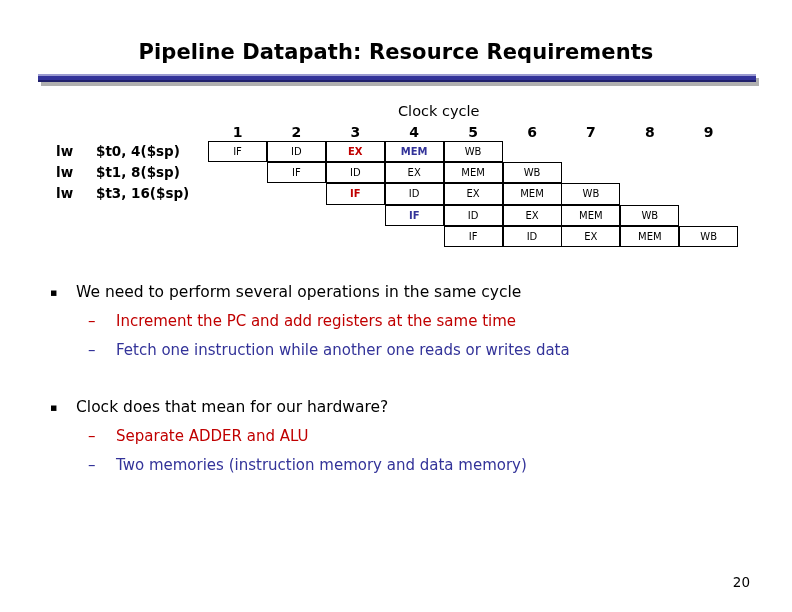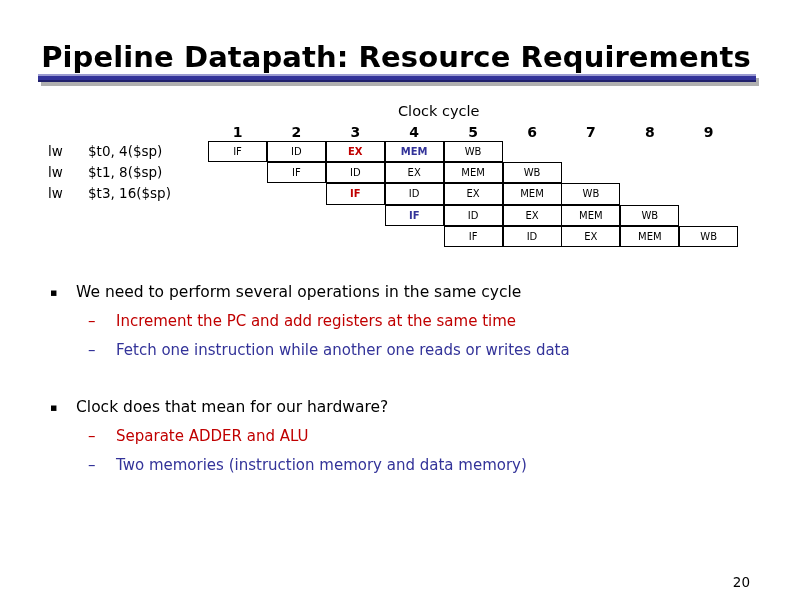--- a/index.html
+++ b/index.html
@@ -16,21 +16,21 @@
     color: #000000;
   }
 
   
   #slide-title {
     position: absolute;
     left: 0;
     top: 40px;
     width: 792px;
     text-align: center;
-    font-size: 29px;
+    font-size: 21px;
     font-weight: bold;
     letter-spacing: 0.1px;
     color: #000000;
     white-space: nowrap;
   }
 
   
   #title-rule-wrap {
     position: absolute;
     left: 38px;
@@ -73,23 +73,24 @@
     position: absolute;
     left: 0;
     top: 124px;
     width: 792px;
     height: 135px;
   }
 
   
   #instruction-list {
     position: absolute;
-    left: 48px;
+    left: 56px;
     top: 17px;
     width: 160px;
+    font-weight: bold;
   }
   .instr-row {
     height: 21.2px;
     line-height: 21.2px;
     font-size: 13.5px;
     white-space: nowrap;
     color: #000000;
   }
   .instr-op {
     display: inline-block;

